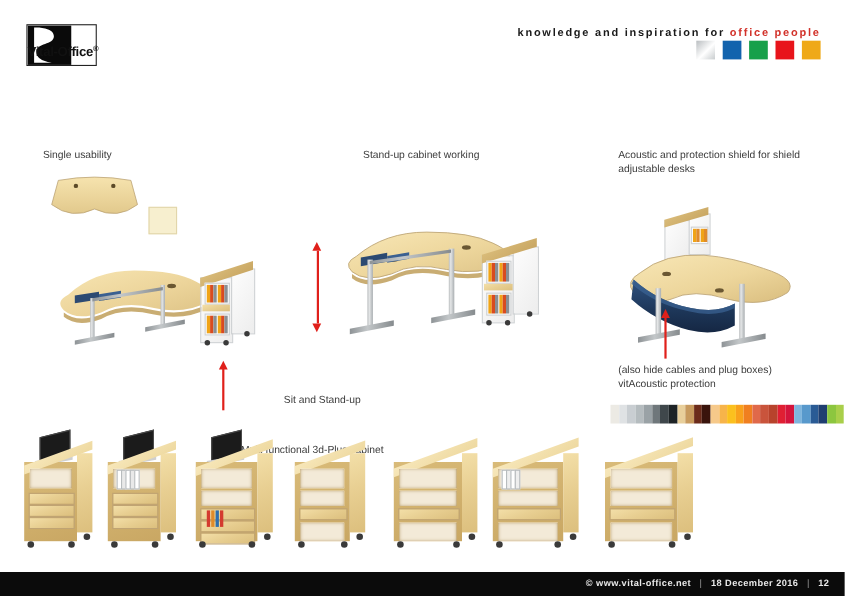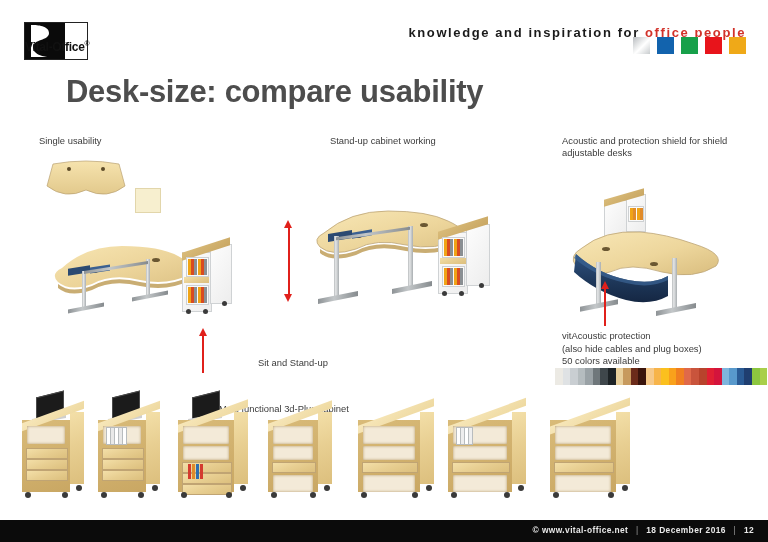--- a/index.html
+++ b/index.html
@@ -9,21 +9,21 @@
   .slide{position:absolute;inset:0;background:#fff;}
 
   
   .logo-box{position:absolute;left:24px;top:22px;width:62px;height:36px;
             border:1px solid #222;background:#fff;overflow:hidden;}
   .logo-mark{position:absolute;left:0;top:0;width:40px;height:36px;}
   .logo-word{position:absolute;left:25px;top:40px;font-size:12px;font-weight:bold;
              color:#111;letter-spacing:-0.3px;white-space:nowrap;}
   .logo-word sup{font-size:7px;vertical-align:super;}
 
-  .tagline{position:absolute;right:22px;top:25px;font-size:13px;
+  .tagline{position:absolute;right:22px;top:25px;font-size:10px;
            letter-spacing:1.6px;color:#1a1a1a;white-space:nowrap;font-weight:bold;}
   .tagline .accent{color:#d2322a;}
   .swatch-row{position:absolute;right:22px;top:37px;display:flex;gap:7px;}
   .sw{width:17px;height:17px;}
   .sw.silver{background:linear-gradient(135deg,#b9bdc0 0%,#ffffff 55%,#c8ccce 100%);}
 
   
   .title{position:absolute;left:66px;top:74px;font-size:31px;font-weight:bold;
          color:#4d4d4d;letter-spacing:-0.3px;white-space:nowrap;}
 
@@ -93,21 +93,20 @@
   </div>
 
   <div class="swatch-row">
     <i class="sw silver"></i>
     <i class="sw" style="background:#1263ad"></i>
     <i class="sw" style="background:#17a04a"></i>
     <i class="sw" style="background:#e8141b"></i>
     <i class="sw" style="background:#efa918"></i>
   </div>
 
-  <div class="title">Desk-size: compare usability</div>
 
   <div class="cap" id="cap-single">Single usability</div>
   <div class="cap" id="cap-standup">Stand-up cabinet working</div>
   <div class="cap" id="cap-acoustic">Acoustic and protection shield for shield adjustable desks</div>
   <div class="cap" id="cap-sitstand">Sit and Stand-up</div>
   <div class="cap" id="cap-cabinet">Multi functional 3d-Plus cabinet</div>
 
   <svg class="top-view" viewBox="0 0 86 42">
     <defs>
       <linearGradient id="gw1" x1="0" y1="0" x2="0" y2="1">
@@ -291,23 +290,22 @@
     <div class="pc metal" style="left:672px;top:258px;width:5px;height:52px;"></div>
     <div class="pc metal-d" style="left:656px;top:307px;width:40px;height:5px;transform:skewY(-11deg);"></div>
   </div>
 
   <div>
     <div class="arrow-up" style="left:604px;top:288px;height:38px;"></div>
     <div class="arrow-head-up" style="left:600.5px;top:281px;"></div>
   </div>
 
   <div class="cap" id="cap-vit">
+    <div>(also hide cables and plug boxes)</div>
     <div>vitAcoustic protection</div>
-    <div>(also hide cables and plug boxes)</div>
-    <div>50 colors available</div>
   </div>
 
   <div class="colorstrip" id="color-strip">
       <i style="background: rgb(236, 234, 228);"></i>
       <i style="background: rgb(223, 226, 228);"></i>
       <i style="background: rgb(201, 206, 210);"></i>
       <i style="background: rgb(181, 188, 191);"></i>
       <i style="background: rgb(154, 162, 166);"></i>
       <i style="background: rgb(111, 119, 123);"></i>
       <i style="background: rgb(63, 71, 75);"></i>

